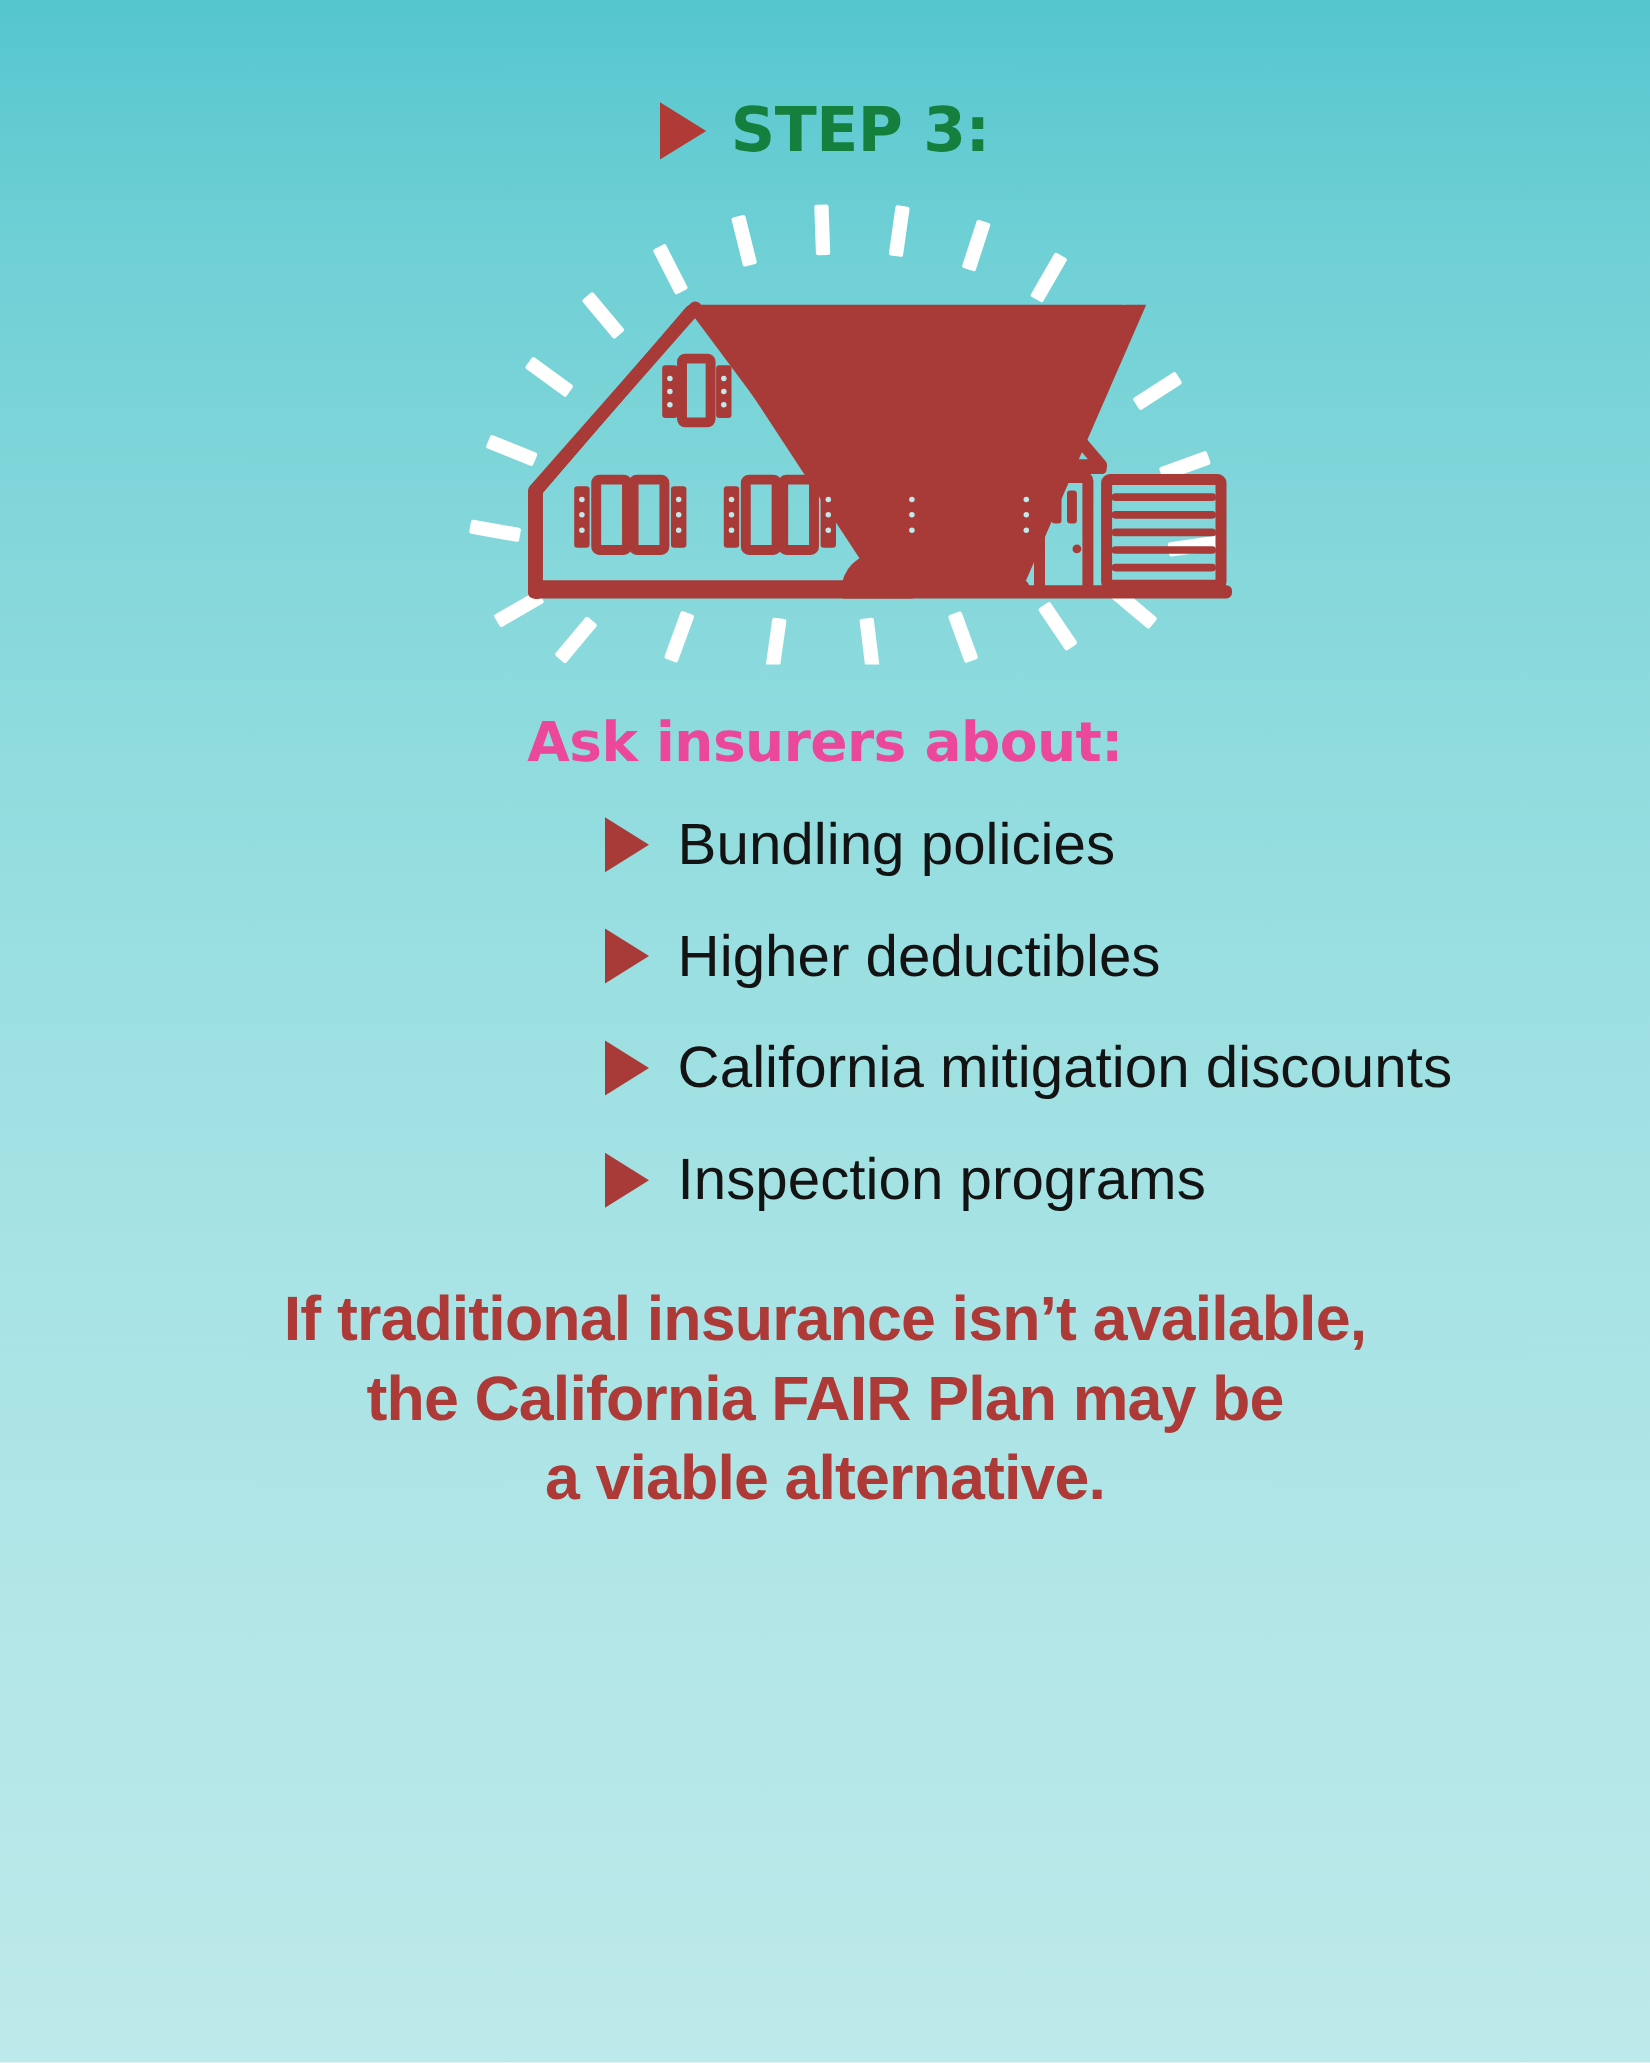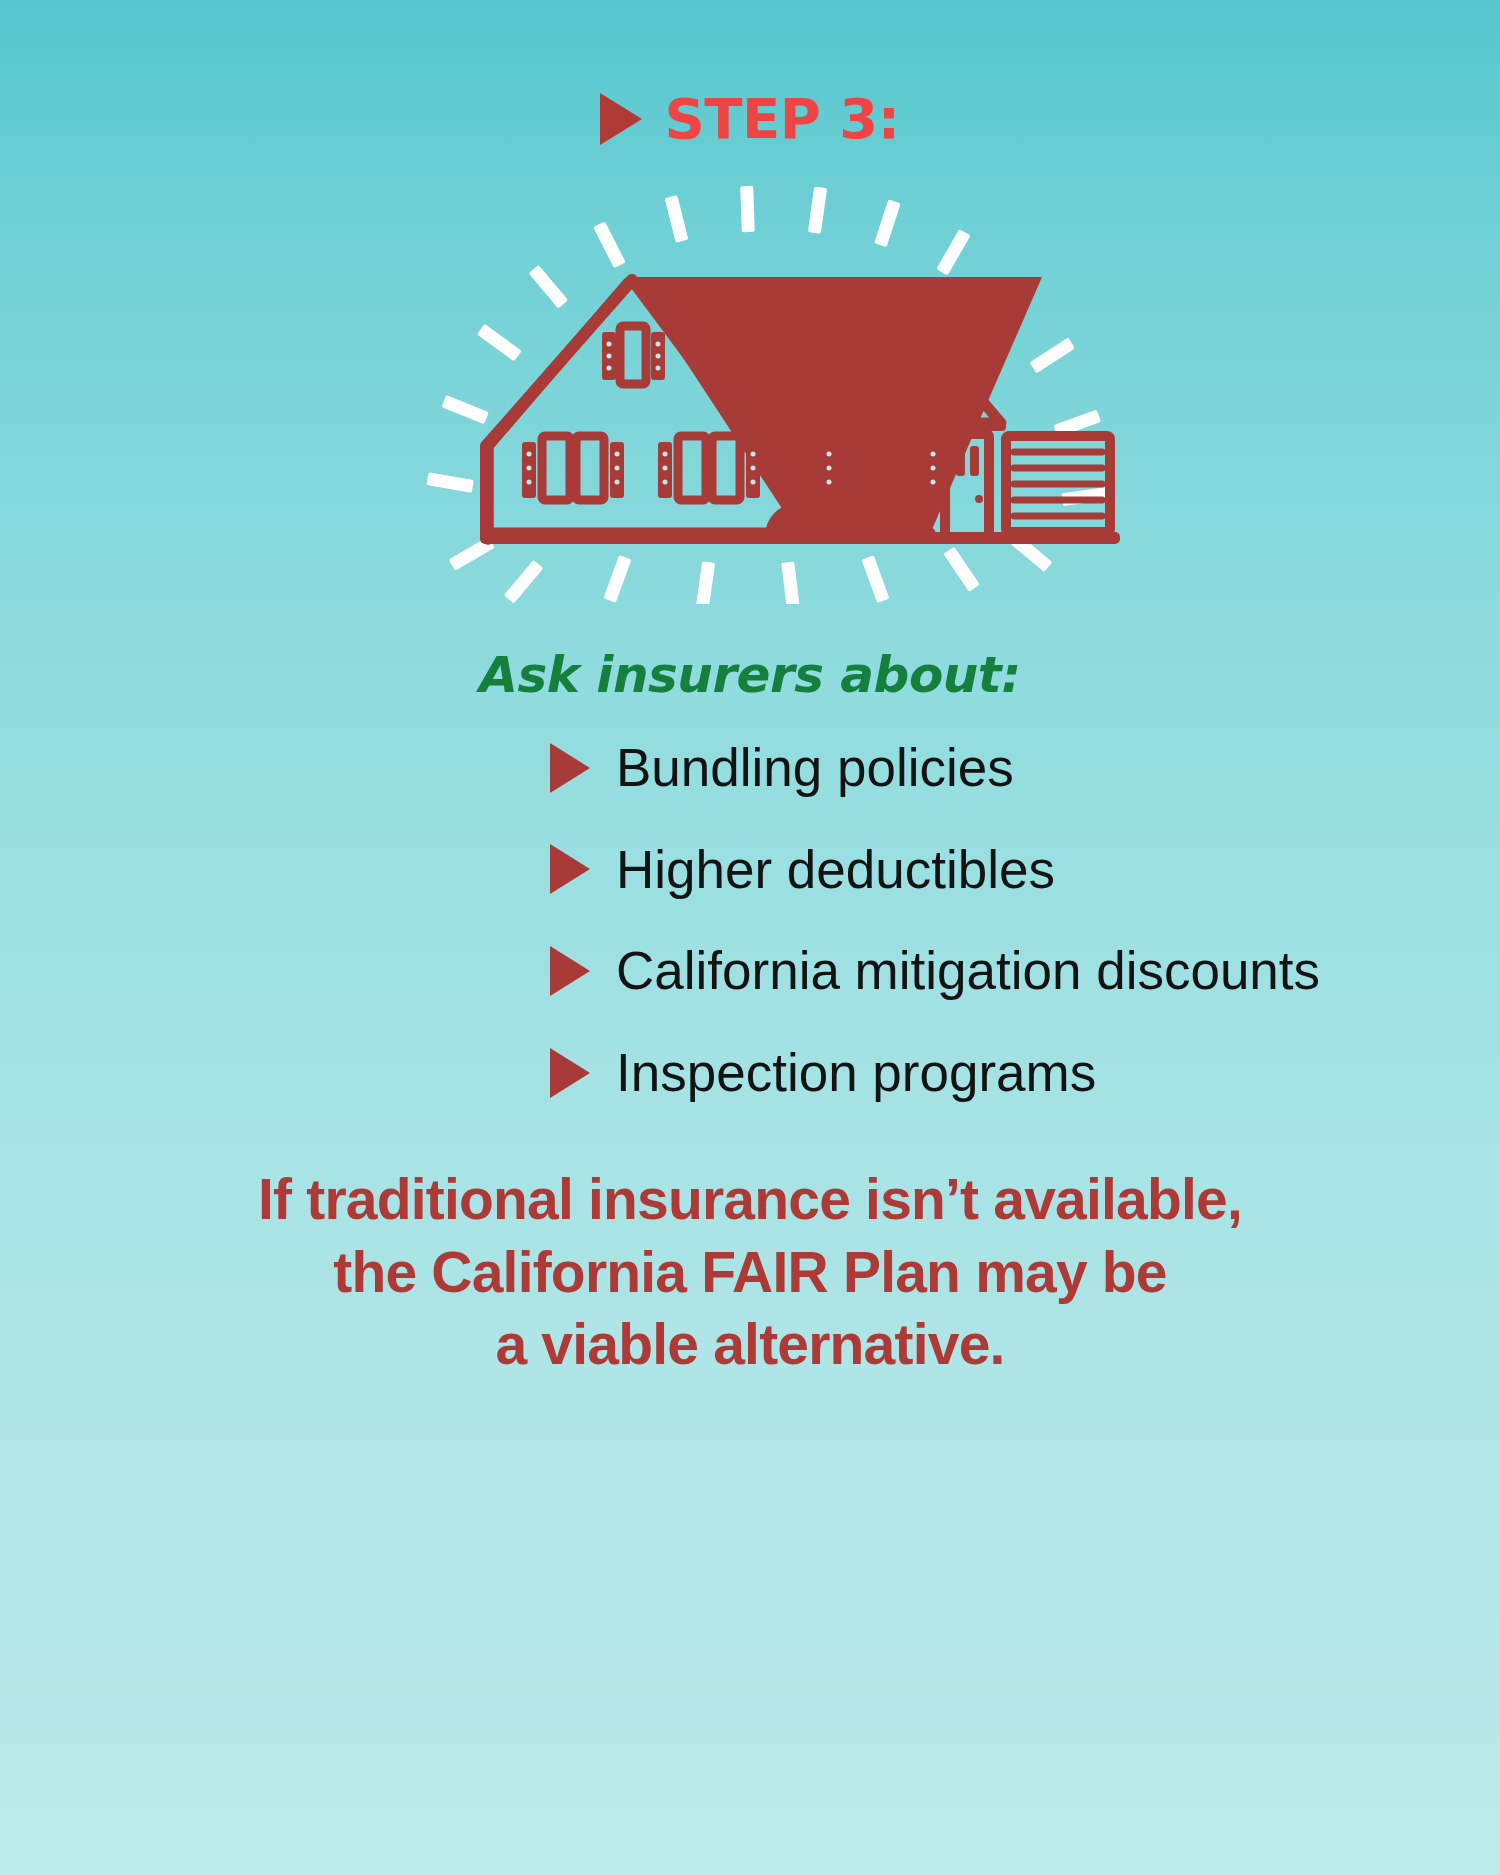--- a/index.html
+++ b/index.html
@@ -43,21 +43,21 @@
     width: 0; height: 0;
     border-left: 42px solid #b03a36;
     border-top: 26px solid transparent;
     border-bottom: 26px solid transparent;
   }
   .step-label {
     font-family: "DejaVu Sans", sans-serif;
     font-weight: bold;
     font-size: 56px;
     letter-spacing: -0.5px;
-    color: #ef4444;
+    color: #15803d;
     line-height: 1;
   }
 
   
   .title {
     margin-top: 22px;
     text-align: center;
     color: #0b0b0b;
     font-family: "DejaVu Sans", sans-serif;
     font-weight: bold;
@@ -76,23 +76,22 @@
     position: relative;
   }
   .house-wrap svg { display: block; width: 100%; height: 100%; }
 
   
   .ask-heading {
     margin-top: 42px;
     font-family: "DejaVu Sans", sans-serif;
     font-weight: bold;
     font-size: 50px;
-    color: #15803d;
+    color: #ec4899;
     letter-spacing: -0.5px;
-    font-style: italic;
   }
 
   
   .bullets {
     margin-top: 36px;
     width: 1060px;
     padding-left: 330px;
     box-sizing: border-box;
     display: flex;
     flex-direction: column;

